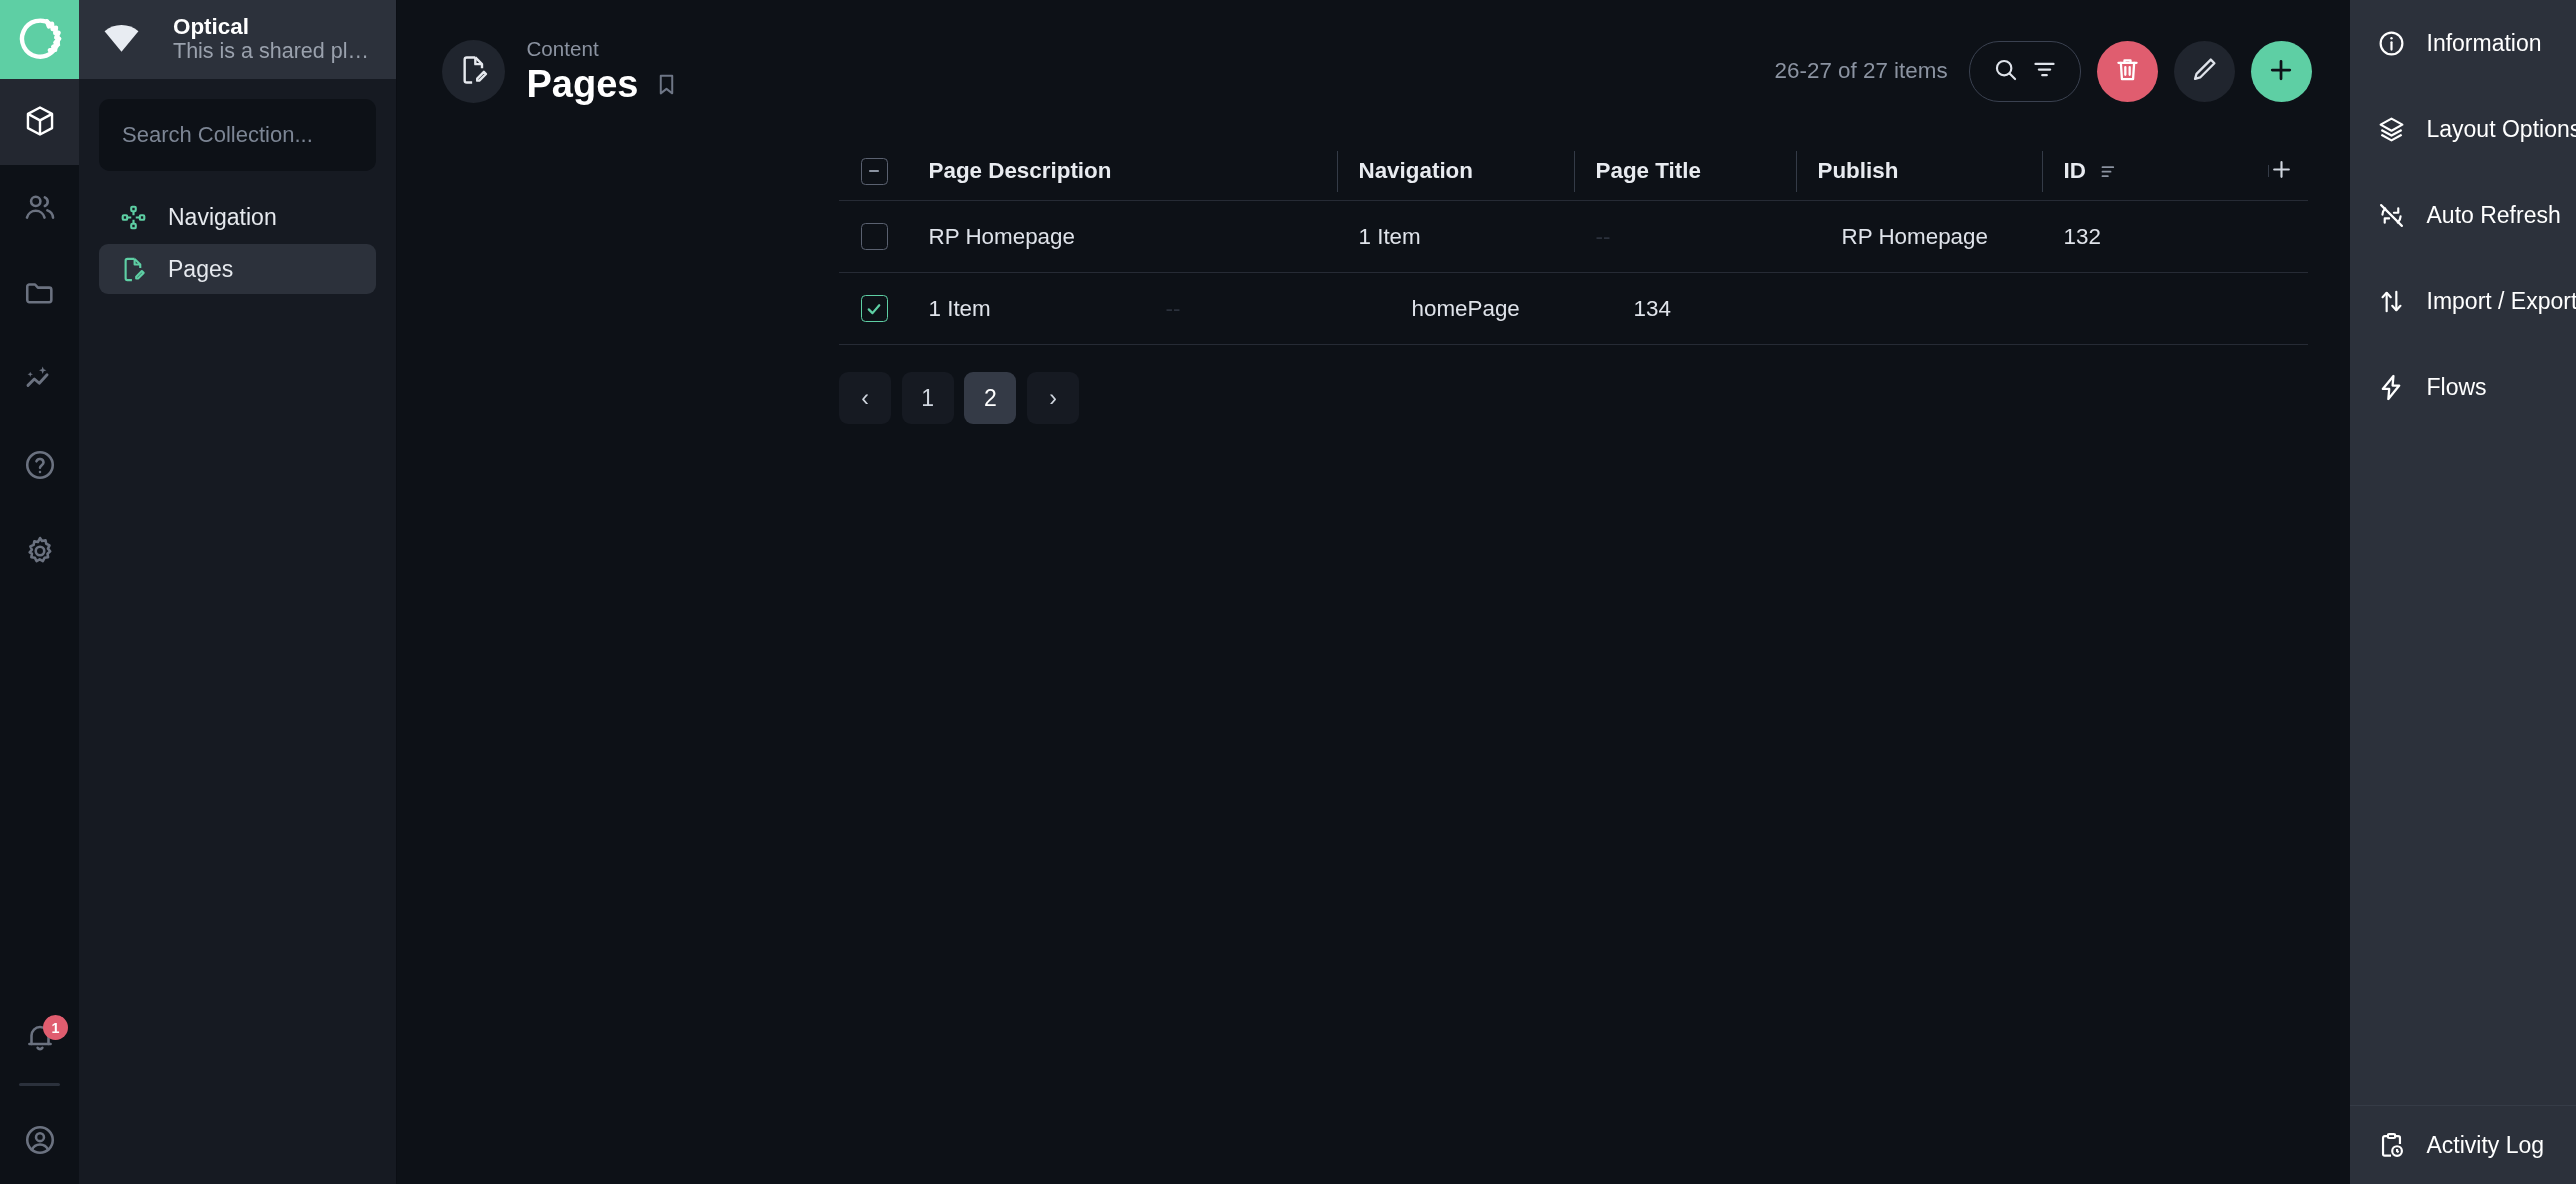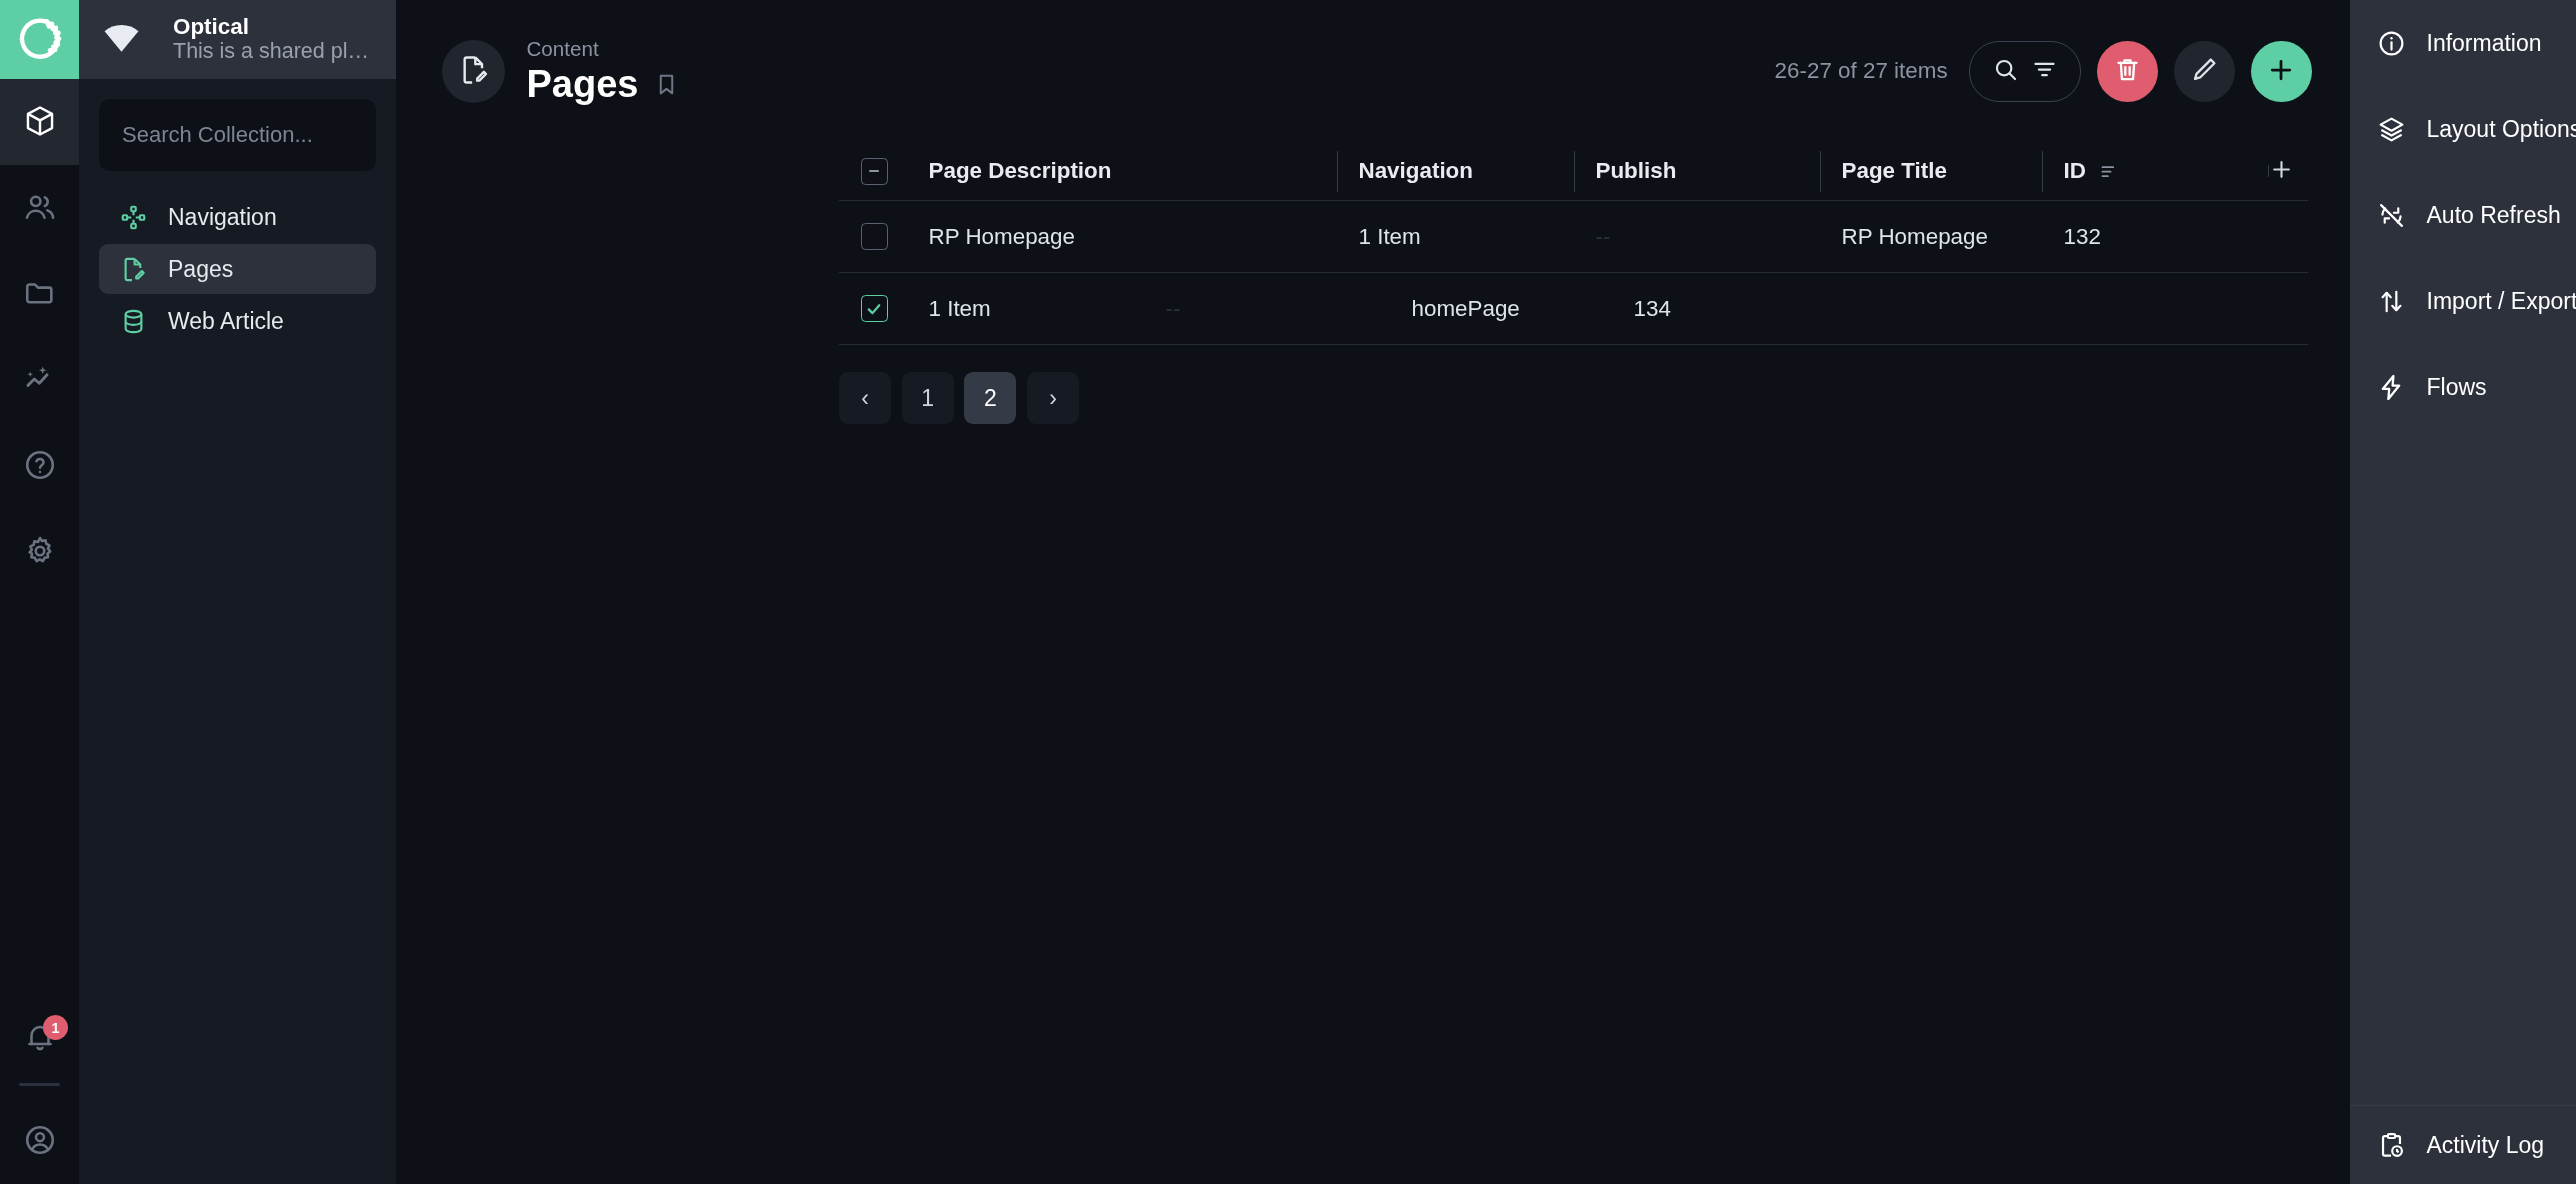--- a/index.html
+++ b/index.html
@@ -298,30 +298,20 @@
         <span class="coll-icon">
           <svg width="27" height="27" viewBox="0 0 24 24" fill="none" stroke="currentColor" stroke-width="1.9" stroke-linejoin="round">
             <path d="M13 2.6H6.6A1.6 1.6 0 0 0 5 4.2v15.6a1.6 1.6 0 0 0 1.6 1.6h4"></path>
               <path d="M13 2.6l5 5v3"></path>
               <path d="M13 2.6v5h5"></path>
             <path d="M19.4 13.4l1.6 1.6-5 5h-1.6v-1.6z"></path>
           </svg>
         </span>
         <span>Pages</span>
       </div>
-      <div class="coll-item">
-        <span class="coll-icon">
-          <svg width="27" height="27" viewBox="0 0 24 24" fill="none" stroke="currentColor" stroke-width="1.9">
-            <ellipse cx="12" cy="5.5" rx="7" ry="3"></ellipse>
-              <path d="M5 5.5v13c0 1.66 3.13 3 7 3s7-1.34 7-3v-13"></path>
-            <path d="M5 12c0 1.66 3.13 3 7 3s7-1.34 7-3"></path>
-          </svg>
-        </span>
-        <span>Web Article</span>
-      </div>
     </div>
   </div>
 
   <div class="main">
 
     <div class="main-header">
       <div class="page-icon-circle">
         <span>
           <svg width="32" height="32" viewBox="0 0 24 24" fill="none" stroke="currentColor" stroke-width="1.8" stroke-linejoin="round">
             <path d="M13 2.6H6.6A1.6 1.6 0 0 0 5 4.2v15.6a1.6 1.6 0 0 0 1.6 1.6h4"></path>
@@ -400,22 +390,22 @@
         <div class="thead">
           <div class="col-chk">
             <span class="chk indet">
               <svg width="16" height="16" viewBox="0 0 24 24" fill="none" stroke="currentColor" stroke-width="3.2" stroke-linecap="round">
                   <path d="M6 12h12"></path>
                 </svg>
             </span>
           </div>
           <div class="th col-desc">Page Description</div>
           <div class="th col-nav sep">Navigation</div>
+          <div class="th col-ptitle sep">Page Title</div>
           <div class="th col-pub sep">Publish</div>
-          <div class="th col-ptitle sep">Page Title</div>
           <div class="th col-id sep">
             <span>ID</span>
             <span class="sort-icon">
               <svg width="21.5" height="21.5" viewBox="0 0 24 24" fill="none" stroke="currentColor" stroke-width="2" stroke-linecap="round">
                 <path d="M5 8h12M5 13h9M5 18h6"></path>
               </svg>
             </span>
           </div>
           <div class="col-plus">
             <span>

